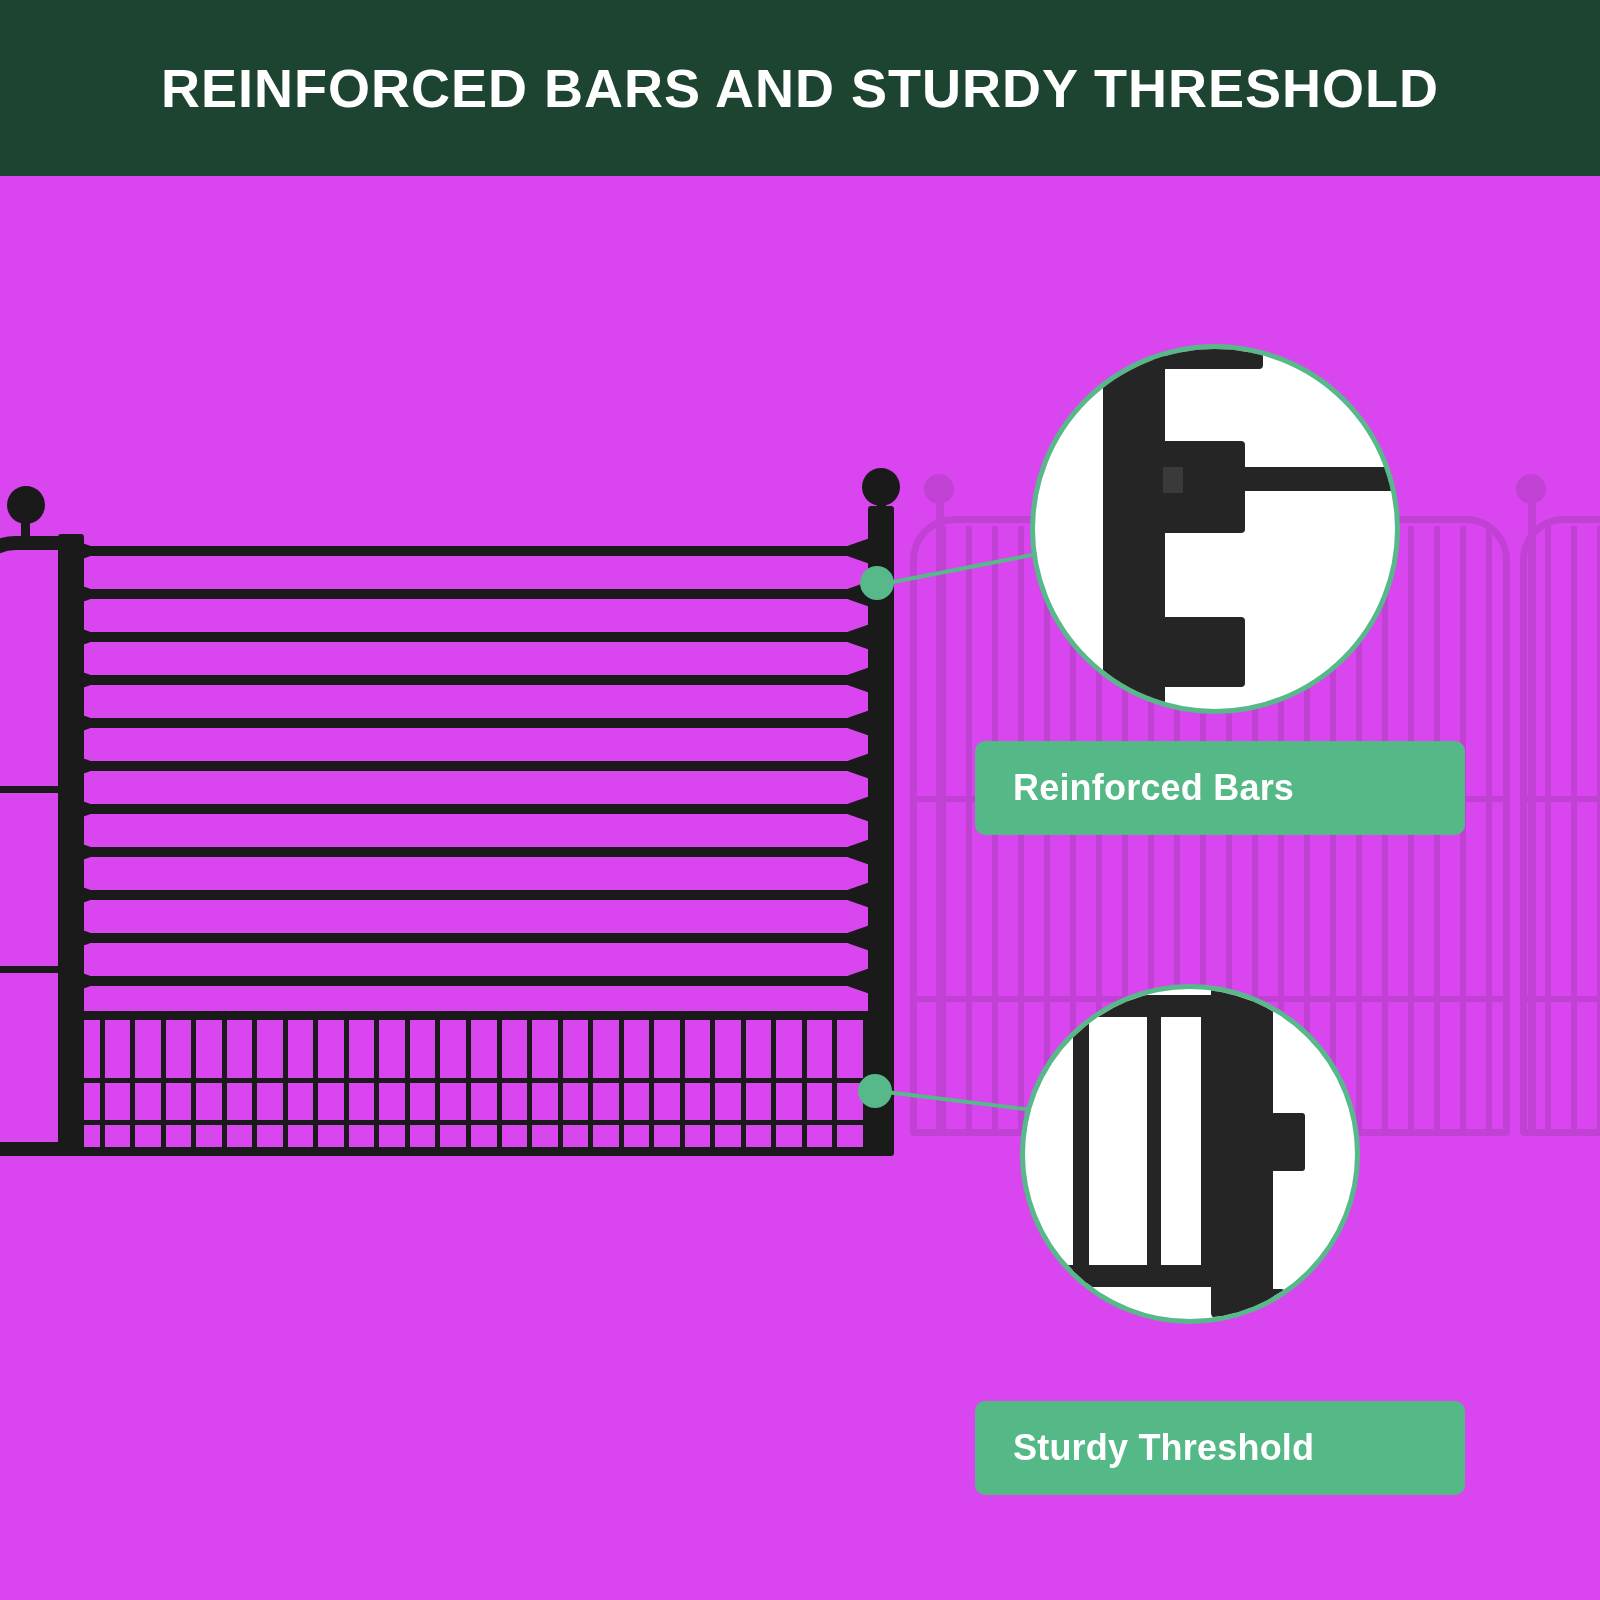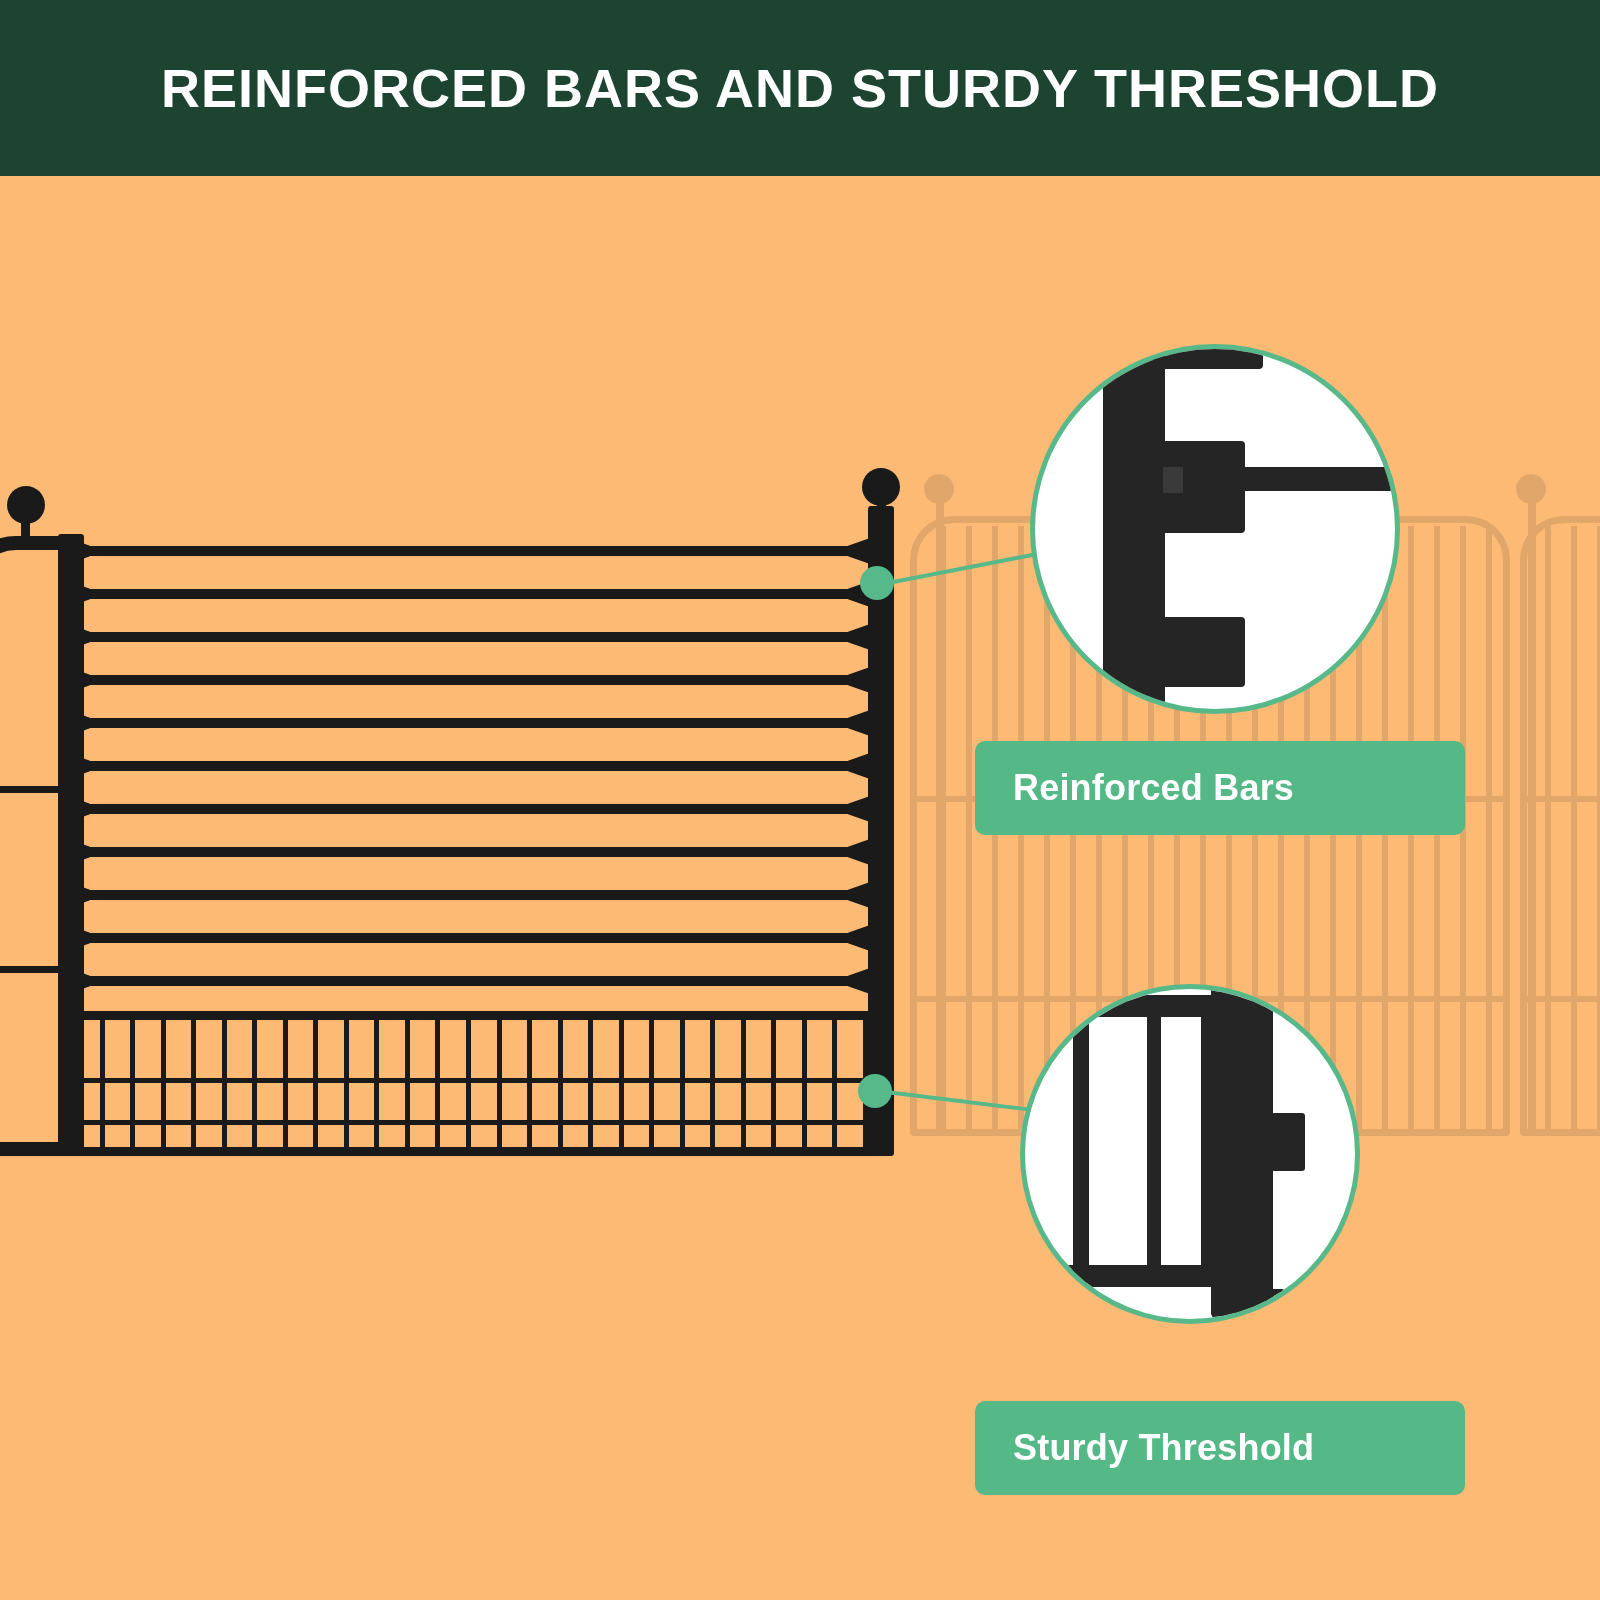--- a/index.html
+++ b/index.html
@@ -7,21 +7,21 @@
     padding: 0;
     background: #ffffff;
   }
   body {
     font-family: "Liberation Sans", sans-serif;
   }
   .page {
     position: relative;
     width: 1600px;
     height: 1600px;
-    background: #fdba74;
+    background: #d946ef;
     overflow: hidden;
   }
 
   
   .header-banner {
     position: absolute;
     left: 0;
     top: 0;
     width: 1600px;
     height: 176px;

